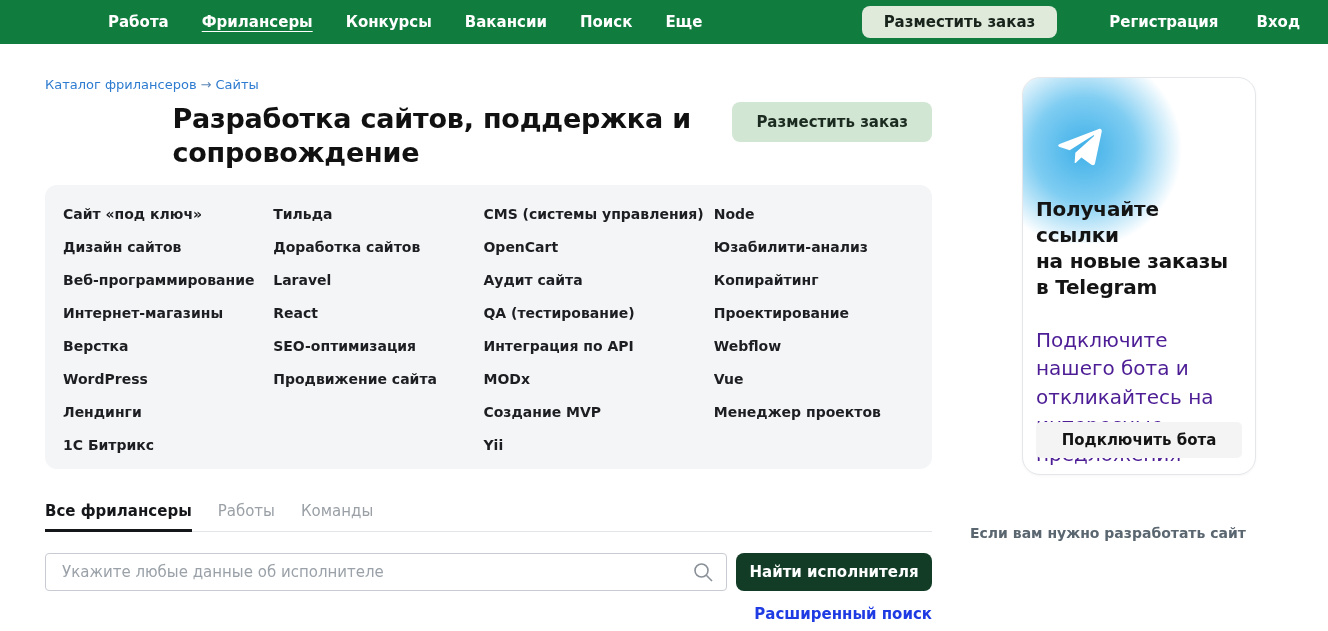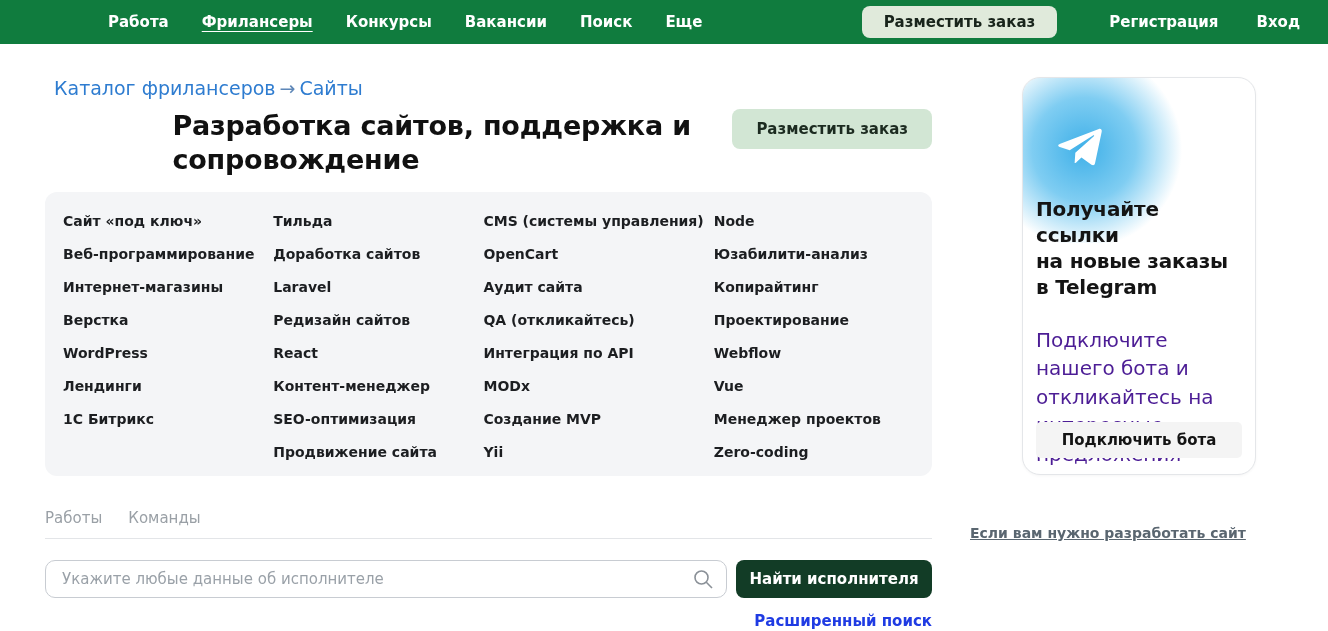--- a/index.html
+++ b/index.html
@@ -17,21 +17,21 @@
     height:32px; padding:0 22px; font-size:15px; font-weight:bold; cursor:pointer;
     font-family:inherit; margin-right:14px; }
   .nav-auth { color:#fff; font-size:15px; font-weight:bold; text-decoration:none; cursor:pointer; }
 
   
   .page { display:flex; padding:33px 0 0 45px; }
   .left-col { width:887px; flex:none; }
   .right-col { width:358px; flex:none; margin-left:38px; }
 
   
-  .breadcrumb { font-size:19px; color:#2e7cd0;margin-left:9px; }
+  .breadcrumb { font-size:13px; color:#2e7cd0; }
   .breadcrumb a { color:#2e7cd0; text-decoration:none; cursor:pointer; }
   .breadcrumb .sep { color:#5e87b8; padding:0 4px; }
   .title-row { display:flex; justify-content:flex-end; align-items:flex-start; margin-top:10px; }
   .page-title { font-size:27px; line-height:1.26; font-weight:bold; color:#111; max-width:560px;
     letter-spacing:-0.2px; }
   .post-btn { background:#d2e6d4; color:#1c2b20; border:none; border-radius:8px; height:40px;
     padding:0 24px; font-size:15px; font-weight:bold; cursor:pointer; font-family:inherit; }
 
   
   .cat-panel { margin-top:15px; background:#f4f5f7; border-radius:12px; padding:13px 18px 7px;
@@ -42,21 +42,21 @@
 
   
   .tabs { margin-top:33px; display:flex; gap:26px; border-bottom:1px solid #e3e5e8; }
   .tab { font-size:15px; color:#9aa0a6; padding-bottom:9px; cursor:pointer; border-bottom:3px solid transparent;
     margin-bottom:-1px; }
   .tab.active { color:#141619; font-weight:bold; border-bottom-color:#141619; }
 
   
   .search-row { margin-top:21px; display:flex; align-items:center; }
   .search-box { position:relative; width:682px; }
-  .search-input { width:100%; height:38px; border:1px solid #c8ccd2; border-radius:10px;
+  .search-input { width:100%; height:38px; border:1px solid #c8ccd2; border-radius:4px;
     padding:0 44px 0 16px; font-size:15px; color:#333; font-family:inherit; outline:none; }
   .search-input::placeholder { color:#9aa1a8; }
   .search-icon { position:absolute; right:12px; top:7px; width:24px; height:24px; }
   .search-btn { margin-left:9px; width:196px; height:38px; background:#123c26; color:#fff;
     border:none; border-radius:8px; font-size:15px; font-weight:bold; cursor:pointer; font-family:inherit; }
   .adv-row { margin-top:13px; text-align:right; }
   .adv-link { color:#1f3be3; font-size:15px; font-weight:bold; text-decoration:none; cursor:pointer; }
 
   
   .tg-card { margin-left:52px; width:234px; height:398px; background:#fff; border:1px solid #e4e6e9;
@@ -65,21 +65,21 @@
   .tg-glow { position:absolute; left:-20px; top:-15px; width:180px; height:180px;
     background:radial-gradient(circle at 45% 48%, #3fb0e8 0%, #7fcdf2 38%, rgba(255,255,255,0) 72%); }
   .tg-plane { position:absolute; left:28px; top:40px; width:58px; height:58px; }
   .tg-title { position:relative; margin-top:118px; font-size:20px; line-height:1.3; font-weight:bold;
     color:#141414; white-space:pre-line; letter-spacing:-0.2px; }
   .tg-desc { margin-top:26px; font-size:20px; line-height:1.42; color:#4c1d95; white-space:pre-line; }
   .tg-btn { position:absolute; left:13px; right:13px; bottom:16px; height:36px; background:#f4f4f4;
     border:none; border-radius:5px; font-size:15px; font-weight:bold; color:#141414; cursor:pointer;
     font-family:inherit; }
 
-  .side-note { margin-top:50px; font-size:14px; font-weight:bold; color:#5a6670;text-decoration:underline; }
+  .side-note { margin-top:50px; font-size:14px; font-weight:bold; color:#5a6670; }
 </style>
 </head>
 <body>
 
 <header class="navbar">
   <nav class="nav-links">
 
   <a class="nav-item">Работа</a>
       <a class="nav-item active">Фрилансеры</a>
       <a class="nav-item">Конкурсы</a>
@@ -103,64 +103,63 @@
 
     <div class="title-row">
       <h1 class="page-title">Разработка сайтов, поддержка и сопровождение</h1>
       <button class="post-btn">Разместить заказ</button>
     </div>
 
     <div class="cat-panel">
       <div class="cat-col">
 
       <a class="cat-link">Сайт «под ключ»</a>
+          <a class="cat-link">Дизайн сайтов</a>
           <a class="cat-link">Веб-программирование</a>
           <a class="cat-link">Интернет-магазины</a>
           <a class="cat-link">Верстка</a>
           <a class="cat-link">WordPress</a>
           <a class="cat-link">Лендинги</a>
           <a class="cat-link">1С Битрикс</a>
         </div>
       <div class="cat-col">
 
       <a class="cat-link">Тильда</a>
           <a class="cat-link">Доработка сайтов</a>
           <a class="cat-link">Laravel</a>
-          <a class="cat-link">Редизайн сайтов</a>
           <a class="cat-link">React</a>
-          <a class="cat-link">Контент-менеджер</a>
           <a class="cat-link">SEO-оптимизация</a>
           <a class="cat-link">Продвижение сайта</a>
         </div>
       <div class="cat-col">
 
       <a class="cat-link">CMS (системы управления)</a>
           <a class="cat-link">OpenCart</a>
           <a class="cat-link">Аудит сайта</a>
-          <a class="cat-link">QA (откликайтесь)</a>
+          <a class="cat-link">QA (тестирование)</a>
           <a class="cat-link">Интеграция по API</a>
           <a class="cat-link">MODx</a>
           <a class="cat-link">Создание MVP</a>
           <a class="cat-link">Yii</a>
         </div>
       <div class="cat-col">
 
       <a class="cat-link">Node</a>
           <a class="cat-link">Юзабилити-анализ</a>
           <a class="cat-link">Копирайтинг</a>
           <a class="cat-link">Проектирование</a>
           <a class="cat-link">Webflow</a>
           <a class="cat-link">Vue</a>
           <a class="cat-link">Менеджер проектов</a>
-          <a class="cat-link">Zero-coding</a>
         </div>
     </div>
 
     <div class="tabs">
 
+    <div class="tab active">Все фрилансеры</div>
         <div class="tab">Работы</div>
         <div class="tab">Команды</div>
       </div>
 
     <div class="search-row">
       <div class="search-box">
         <input class="search-input" type="text" placeholder="Укажите любые данные об исполнителе" style="">
         <svg class="search-icon" viewBox="0 0 24 24" fill="none" stroke="#8a9097" stroke-width="1.6">
           <circle cx="10.5" cy="10.5" r="6.5"></circle>
           <line x1="15.3" y1="15.3" x2="21" y2="21"></line>

